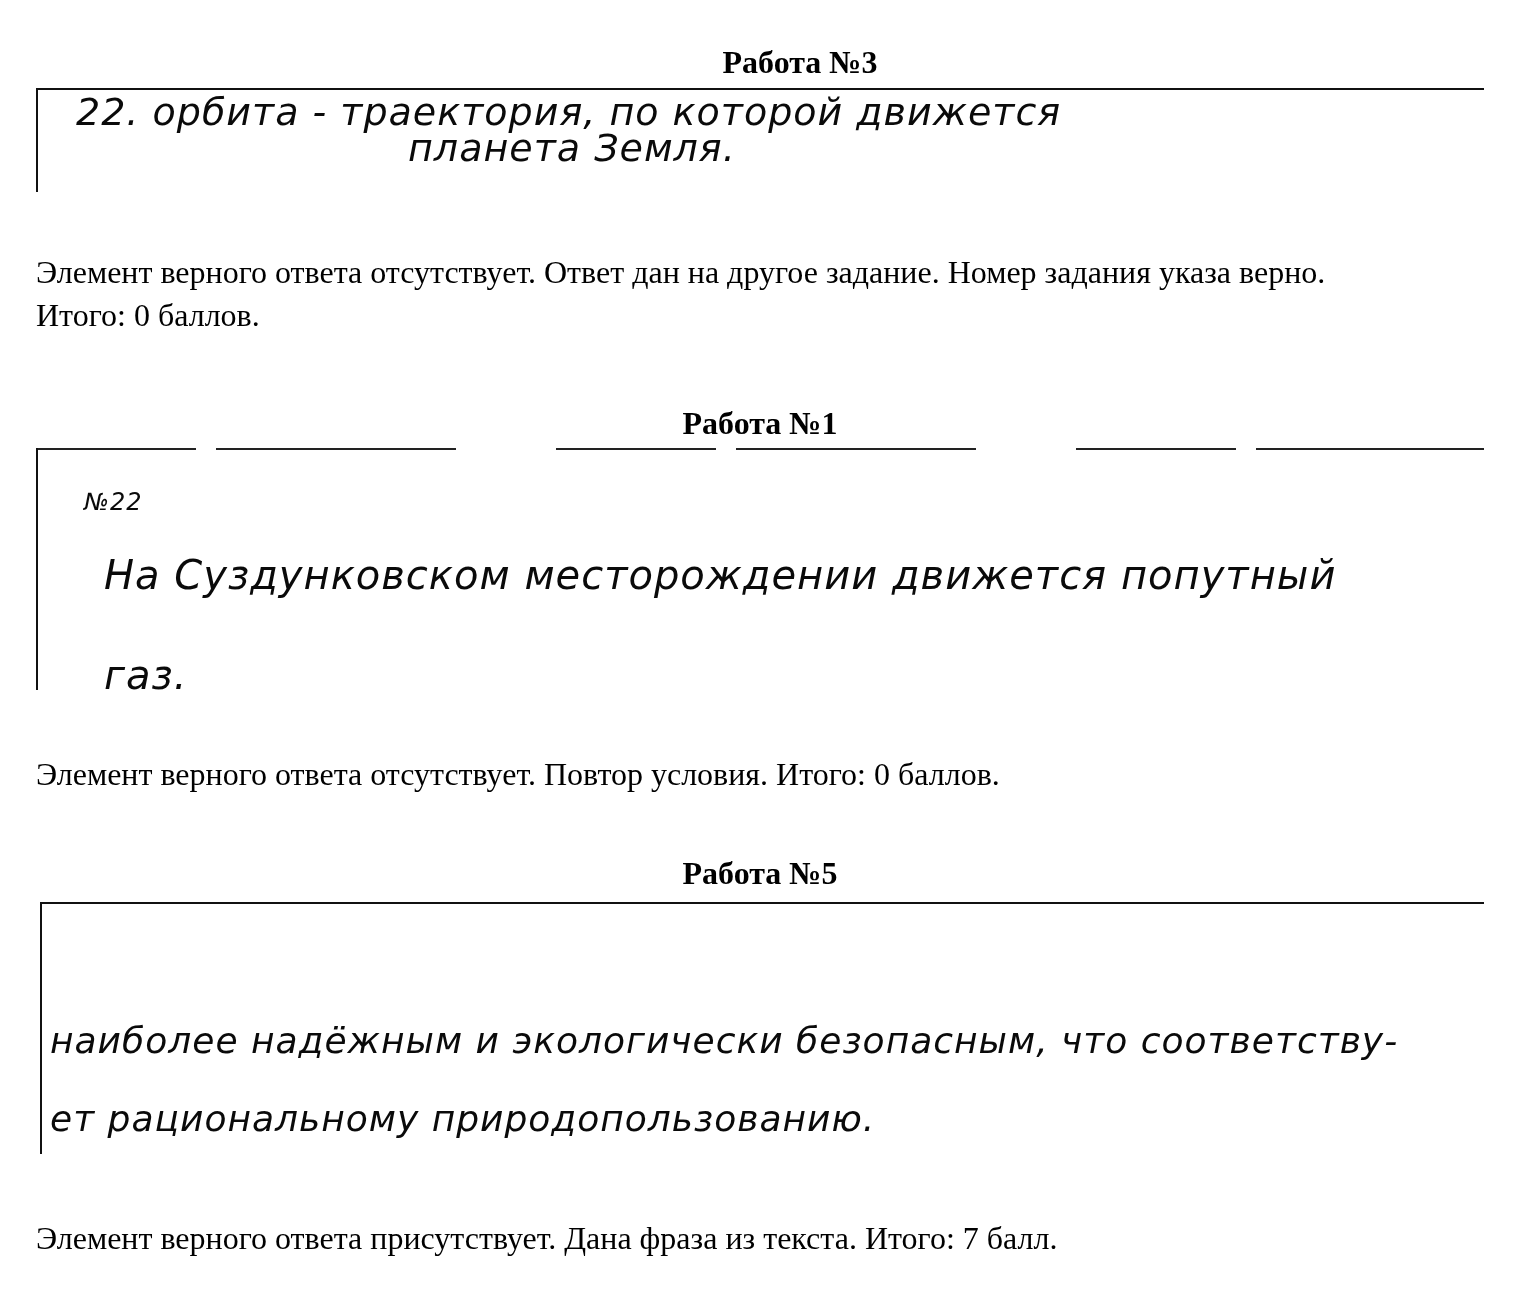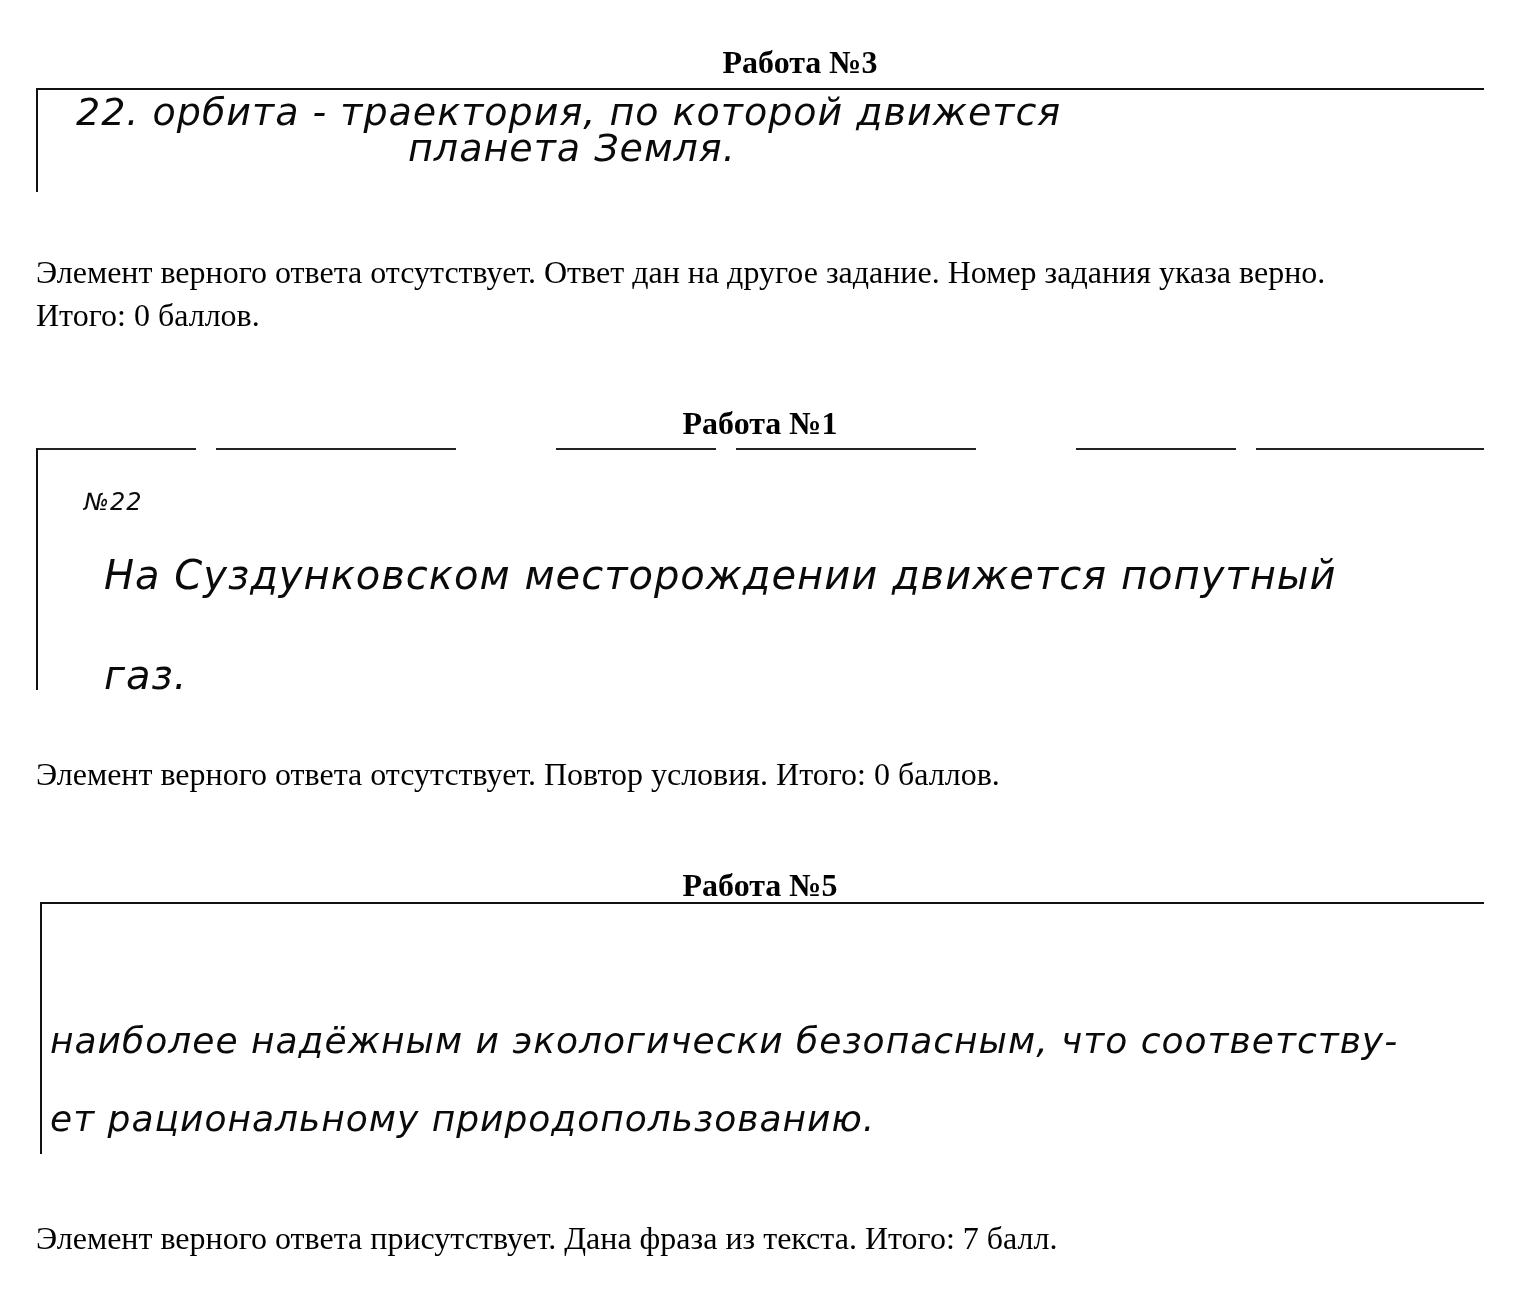--- a/index.html
+++ b/index.html
@@ -46,20 +46,20 @@
 <div class="heading" style="top:403px;">Работа №1</div>
 <div class="scan" style="top:448px; height:242px;">
   <div class="dash-line"></div>
   <div class="left-line"></div>
   <div class="hw" style="left:48px; top:40px; font-size:24px;">№22</div>
   <div class="hw" style="left:68px; top:104px; font-size:40px;">На   Суздунковском    месторождении    движется    попутный</div>
   <div class="hw" style="left:68px; top:188px; font-size:40px;margin-top:16px;">газ.</div>
 </div>
 <div class="para" style="top:748px;">Элемент верного ответа отсутствует. Повтор условия. Итого: 0 баллов.</div>
 
-<div class="heading" style="top:853px;margin-top:12px;">Работа №5</div>
+<div class="heading" style="top:853px;">Работа №5</div>
 <div class="scan" style="top:902px; height:252px; left:40px; width:1444px;">
   <div class="top-line"></div>
   <div class="left-line"></div>
   <div class="hw" style="left:10px; top:118px; font-size:36px;">наиболее надёжным и экологически безопасным, что соответству-</div>
   <div class="hw" style="left:10px; top:196px; font-size:36px;">ет рациональному природопользованию.</div>
 </div>
 <div class="para" style="top:1212px;">Элемент верного ответа присутствует. Дана фраза из текста. Итого: 7 балл.</div>
 
 </body></html>

